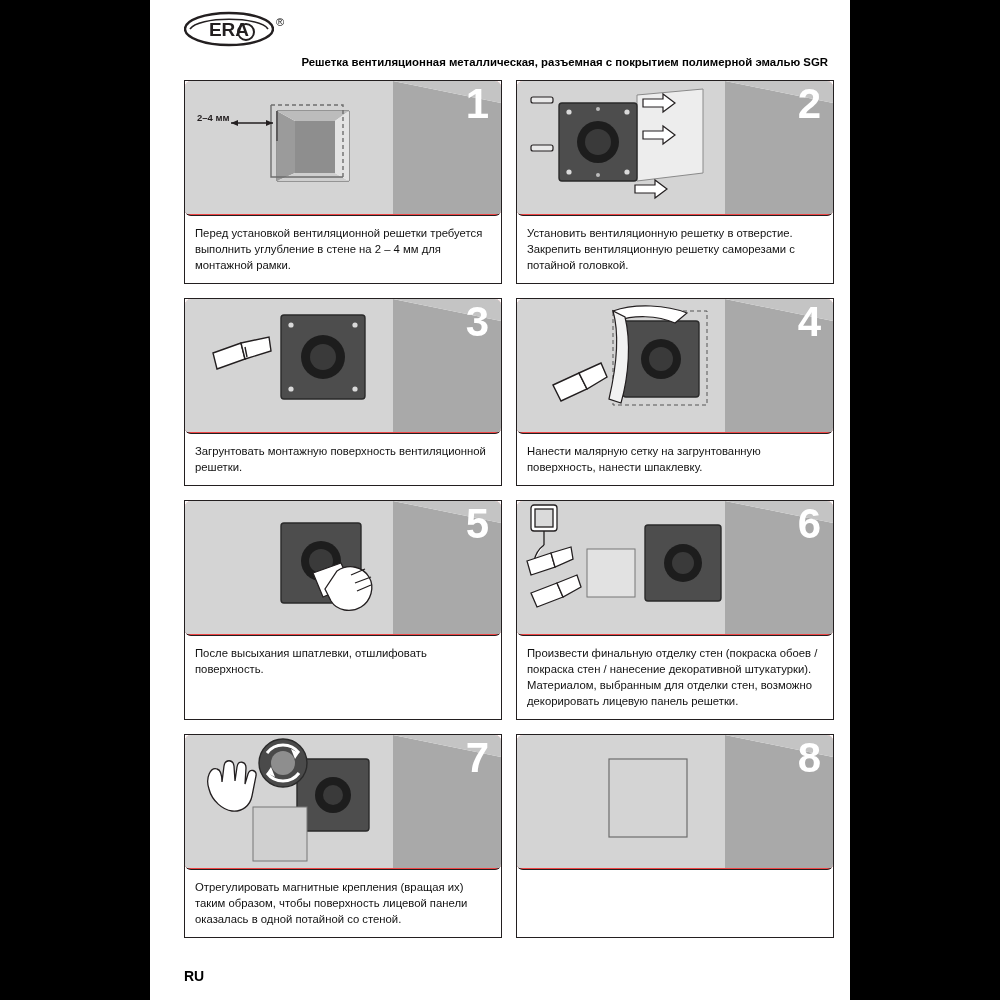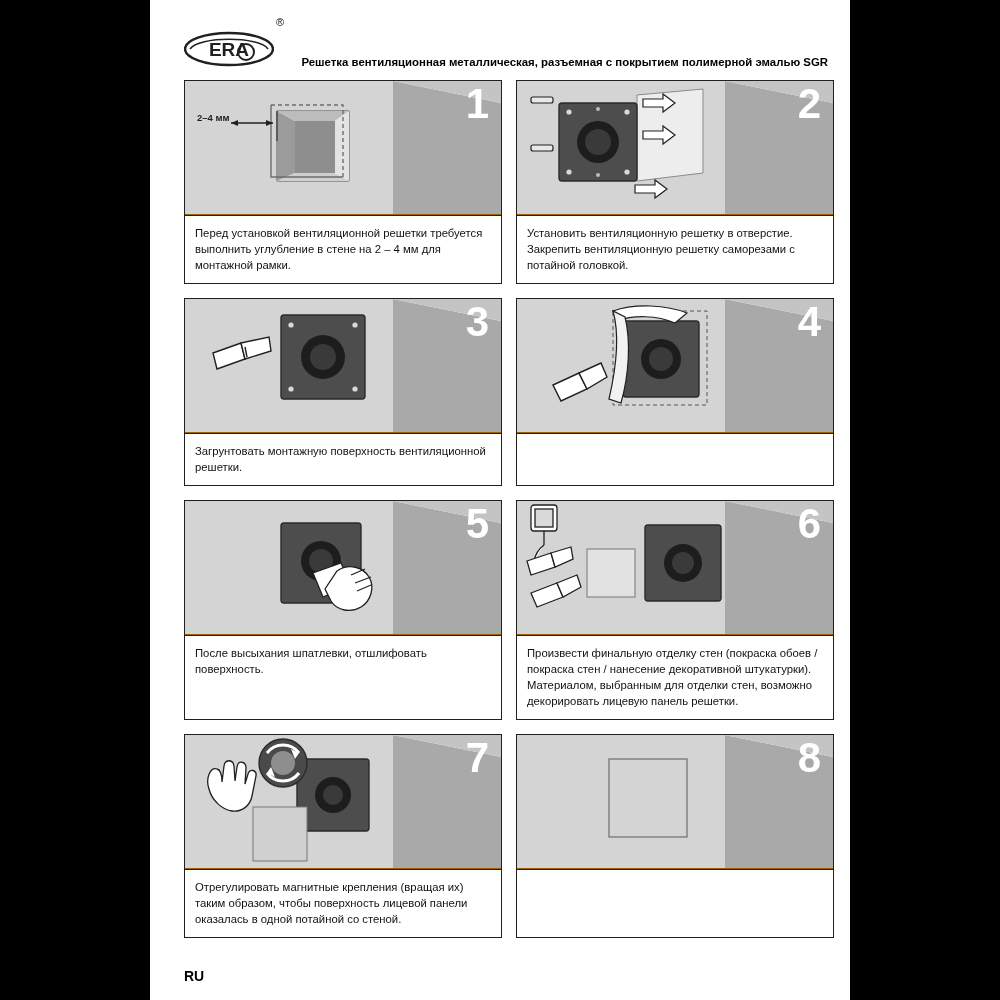--- a/index.html
+++ b/index.html
@@ -24,21 +24,21 @@
   
   .header {
     position: relative;
     padding: 16px 22px 0 22px;
     height: 64px;
     box-sizing: border-box;
   }
   .logo {
     position: absolute;
     left: 34px;
-    top: 28px;
+    top: 8px;
     width: 90px;
     height: 42px;
   }
   .logo-reg {
     position: absolute;
     left: 126px;
     top: 16px;
     font-size: 11px;
     color: #111;
   }
@@ -77,23 +77,24 @@
     width: 318px;
     border: 1px solid #231f20;
     background: #fff;
     box-sizing: border-box;
     display: flex;
     flex-direction: column;
   }
   .illus {
     position: relative;
     height: 134px;
-    background: #a16207;
+    background: #ef4444;
     overflow: hidden;
     border-bottom: 1px solid #231f20;
+    border-radius: 6px;
   }
   .stepnum {
     position: absolute;
     right: 12px;
     top: 2px;
     font-size: 42px;
     font-weight: bold;
     color: #ffffff;
     line-height: 1;
     z-index: 8;
@@ -252,20 +253,21 @@
           <path d="M96 12 C118 4, 150 6, 170 14 L158 24 C140 16, 116 16, 100 22 Z" fill="#ffffff" stroke="#231f20" stroke-width="1.2"></path>
           <path d="M96 12 C104 40, 98 74, 92 100 L104 104 C112 76, 114 42, 108 18 Z" fill="#f2f2f2" stroke="#231f20" stroke-width="1.2"></path>
 
           <g stroke="#231f20" stroke-width="1.4" fill="#ffffff">
             <polygon points="36,86 62,74 70,90 44,102"></polygon>
             <polygon points="62,74 84,64 90,78 70,90"></polygon>
           </g>
         </svg>
         <div class="stepnum">4</div>
       </div>
+      <div class="caption">Нанести малярную сетку на загрунтованную поверхность, нанести шпаклевку.</div>
     </div>
 
     <div class="card">
       <div class="illus">
         <svg width="316" height="133" viewBox="0 0 316 133">
           <rect x="0" y="0" width="316" height="133" fill="#ffffff"></rect>
           <polygon points="0,0 208,0 208,133 0,133" fill="#d4d4d4"></polygon>
           <polygon points="208,0 316,22 316,133 208,133" fill="#a9a9a9"></polygon>
           <polygon points="208,0 316,22 316,0" fill="#c4c4c4"></polygon>
           <g>

